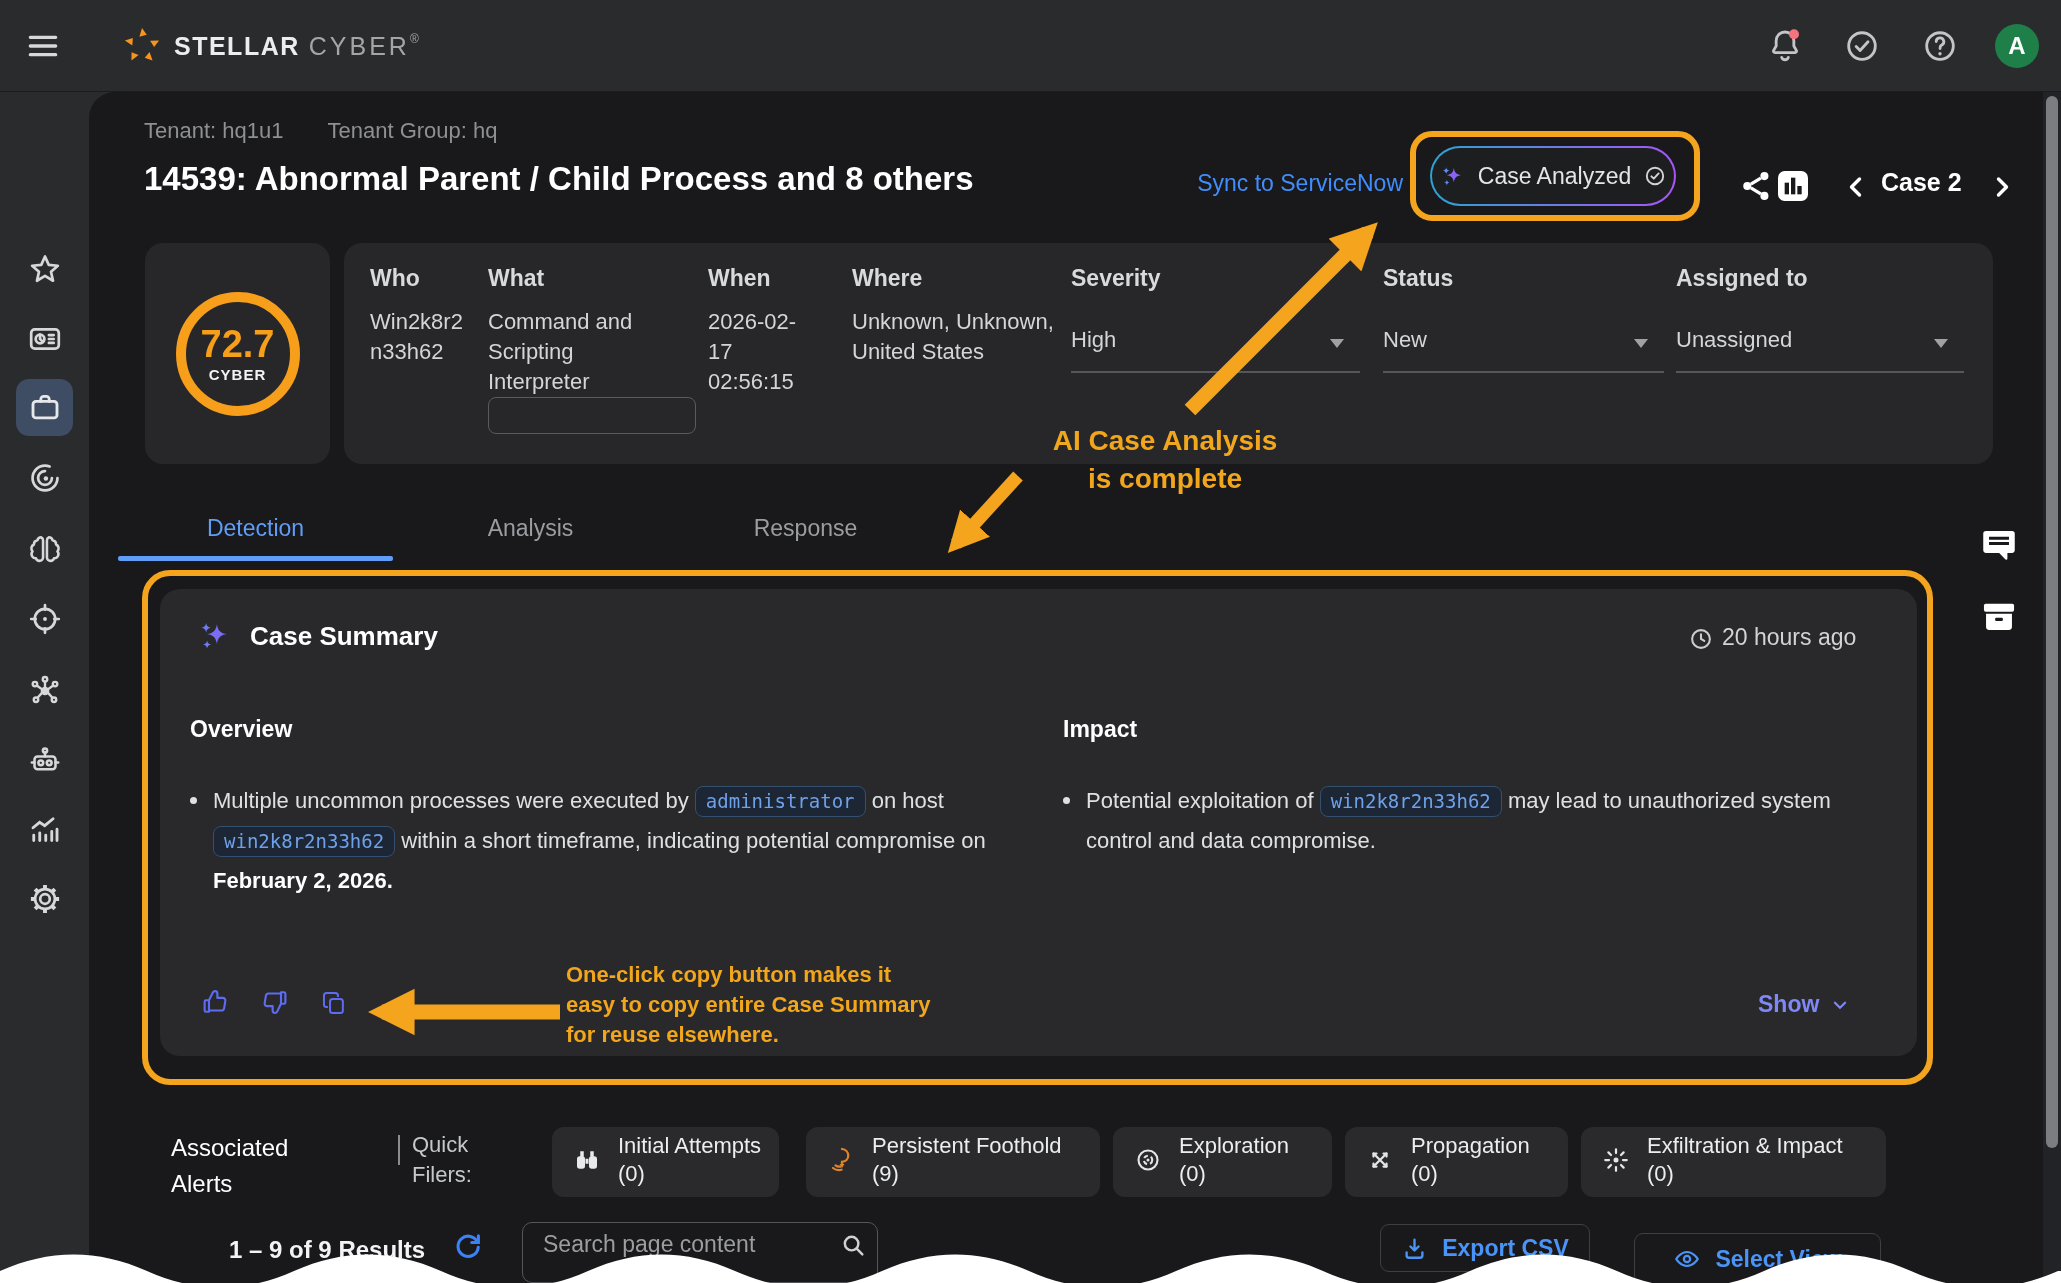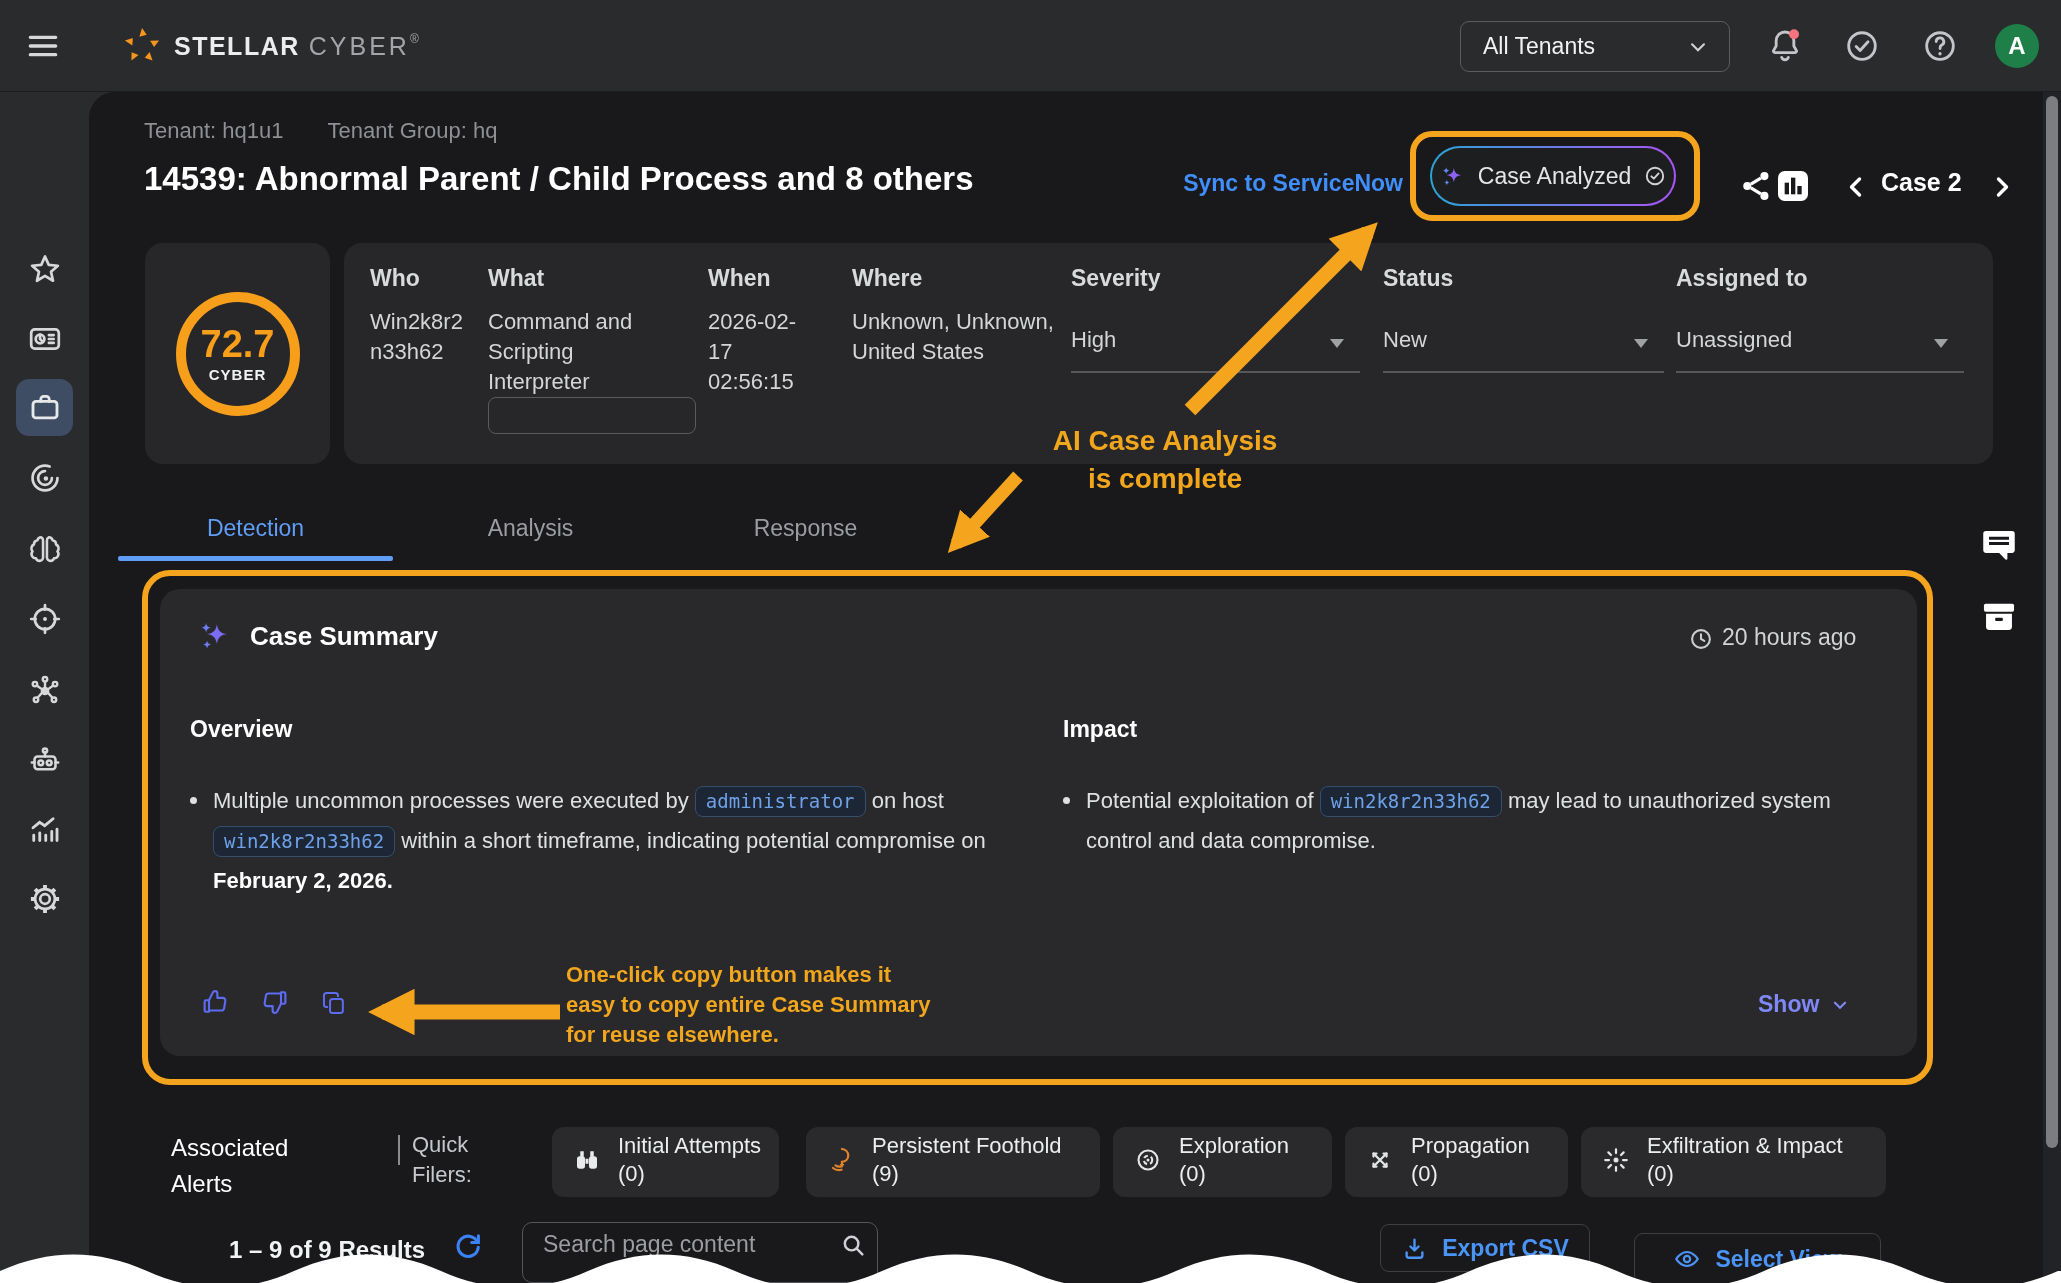--- a/index.html
+++ b/index.html
@@ -24,21 +24,21 @@
   .avatar{width:44px;height:44px;border-radius:50%;background:#1E8048;color:#fff;font-size:24px;font-weight:bold;
     display:flex;align-items:center;justify-content:center}
   
   #sidebar{left:0;top:92px;width:89px;height:1191px;background:var(--topbar)}
   .side-item{left:27px;width:36px;height:36px}
   .side-tile{left:16px;top:287px;width:57px;height:57px;background:#3e4d63;border-radius:13px}
   
   #main{left:89px;top:92px;width:1972px;height:1191px;background:var(--page);border-radius:26px 0 0 0}
   .dimtext{color:#8e9093;font-size:22px}
   #case-title{color:#fff;font-size:33px;font-weight:bold}
-  #sync-link{color:var(--blue);font-size:23px;font-weight:700;text-align:right;cursor:pointer}
+  #sync-link{color:var(--blue);font-size:23px;font-weight:400;text-align:right;cursor:pointer}
   #analyzed-pill{width:246px;height:60px;border:2px solid transparent;border-radius:30px;
     background:linear-gradient(#1d1e20,#1d1e20) padding-box,linear-gradient(90deg,#2ba3d4,#a855f7) border-box;
     display:flex;align-items:center;justify-content:center;gap:12px;color:#e4e5e7;font-size:23px;cursor:pointer}
   .hl-box{border:6px solid var(--orange);border-radius:22px;pointer-events:none}
   .navchev{cursor:pointer}
   
   .panel{background:var(--panel);border-radius:18px}
   .ring{width:124px;height:124px;border:10px solid #F79E1B;border-radius:50%;display:flex;flex-direction:column;
     align-items:center;justify-content:center}
   .score-num{color:#F79E1B;font-size:38px;font-weight:bold;line-height:38px}
@@ -103,28 +103,20 @@
             <path transform="rotate(216 12 12)" d="M12 2.2l2.6 3.7-4 1z"></path>
             <path transform="rotate(288 12 12)" d="M12 2.2l2.6 3.7-4 1z"></path>
           </g>
             </svg>
         </span>
         <span>
           <span class="brand-bold">STELLAR</span><span class="brand-light">CYBER</span><span class="brand-reg">®</span>
         </span>
       </div>
     </div>
-    <div id="tenant-select" class="abs">
-      <span style="flex:1">All Tenants</span>
-      <span class="ic">
-        <svg width="26" height="26" viewBox="0 0 24 24" fill="none" stroke="#cfd0d2" stroke-width="2" stroke-linecap="round">
-            <path d="M6.5 9.5l5.5 5.5 5.5-5.5"></path>
-          </svg>
-      </span>
-    </div>
     <div class="abs ic" style="left:1765px;top:26px">
       <svg width="40" height="40" viewBox="0 0 24 24" fill="none" stroke="#c3c5c9" stroke-width="1.7" stroke-linecap="round" stroke-linejoin="round">
         <path d="M12 3.6a5.3 5.3 0 00-5.3 5.3v3.1l-1.5 2.6a.9.9 0 00.78 1.35h12.04a.9.9 0 00.78-1.35l-1.5-2.6V8.9A5.3 5.3 0 0012 3.6z"></path>
         <path d="M10 18.8a2.1 2.1 0 004 0"></path>
         <circle cx="17.4" cy="4.9" r="3" fill="#F4737F" stroke="none"></circle>
       </svg>
     </div>
     <div class="abs ic" style="left:1843px;top:27px">
       <svg width="38" height="38" viewBox="0 0 24 24" fill="none" stroke="#c3c5c9" stroke-width="1.8" stroke-linecap="round" stroke-linejoin="round">
           <circle cx="12" cy="12" r="8.4"></circle>

